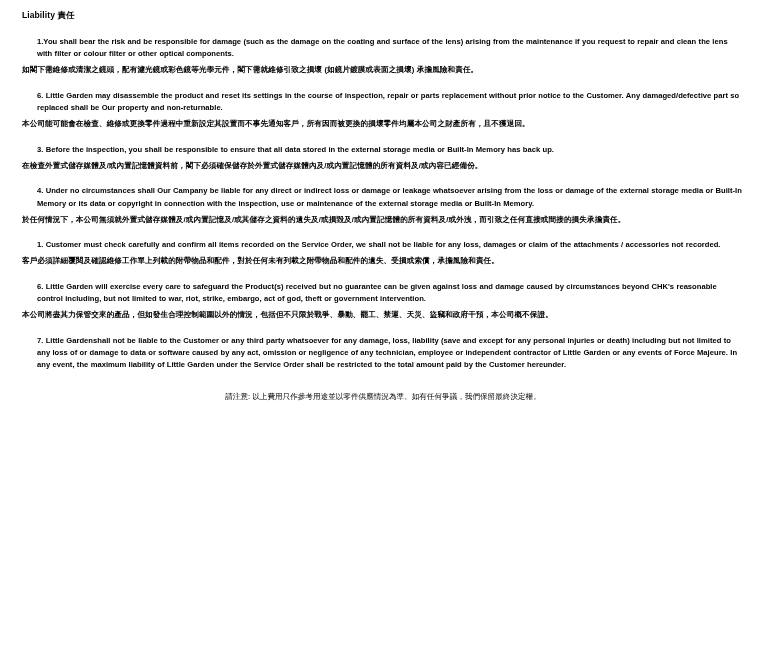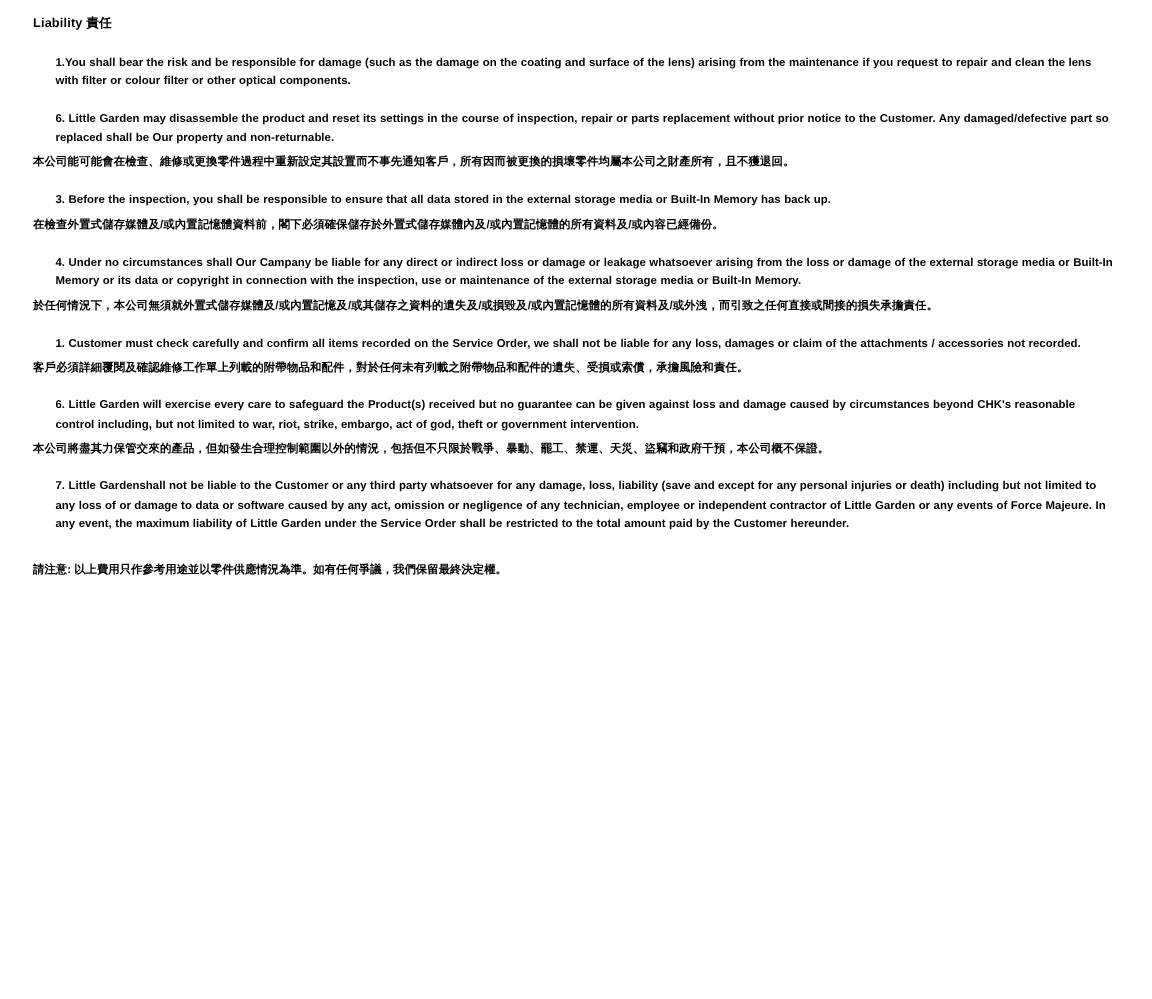--- a/index.html
+++ b/index.html
@@ -45,39 +45,41 @@
   }
   .clause p.zh {
     letter-spacing: 0.1px;
   }
   .note {
     margin: 19px 0 0 0;
   }
   .note p {
     margin: 0;
     font-size: 7.6px;
-    font-weight: bold;
+    font-weight: normal;
     line-height: 1.62;
+    text-align: center;
   }
   .note p.zh {
     margin-bottom: 7px;
   }
   .note p.en {
     padding-left: 2px;
   }
 </style>
 </head>
 <body>
 
 <div class="page">
 
   <div class="doc-title">Liability 責任</div>
 
   <div class="clause">
     <p class="en">1.You shall bear the risk and be responsible for damage (such as the damage on the coating and surface of the lens) arising from the maintenance if you request to repair and clean the lens with filter or colour filter or other optical components.</p>
+    <p class="zh">如閣下需維修或清潔之鏡頭，配有濾光鏡或彩色鏡等光學元件，閣下需就維修引致之損壞 (如鏡片鍍膜或表面之損壞) 承擔風險和責任。</p>
   </div>
 
   <div class="clause">
     <p class="en">6. Little Garden may disassemble the product and reset its settings in the course of inspection, repair or parts replacement without prior notice to the Customer. Any damaged/defective part so replaced shall be Our property and non-returnable.</p>
     <p class="zh">本公司能可能會在檢查、維修或更換零件過程中重新設定其設置而不事先通知客戶，所有因而被更換的損壞零件均屬本公司之財產所有，且不獲退回。</p>
   </div>
 
   <div class="clause">
     <p class="en">3. Before the inspection, you shall be responsible to ensure that all data stored in the external storage media or Built-In Memory has back up.</p>
     <p class="zh">在檢查外置式儲存媒體及/或內置記憶體資料前，閣下必須確保儲存於外置式儲存媒體內及/或內置記憶體的所有資料及/或內容已經備份。</p>

